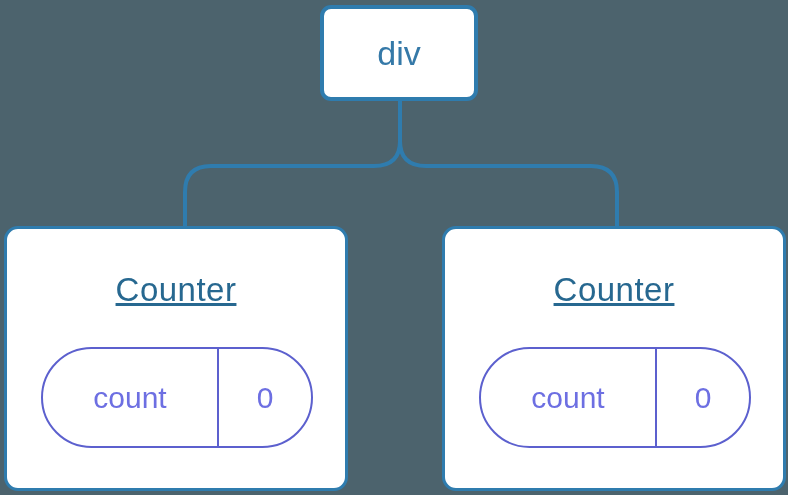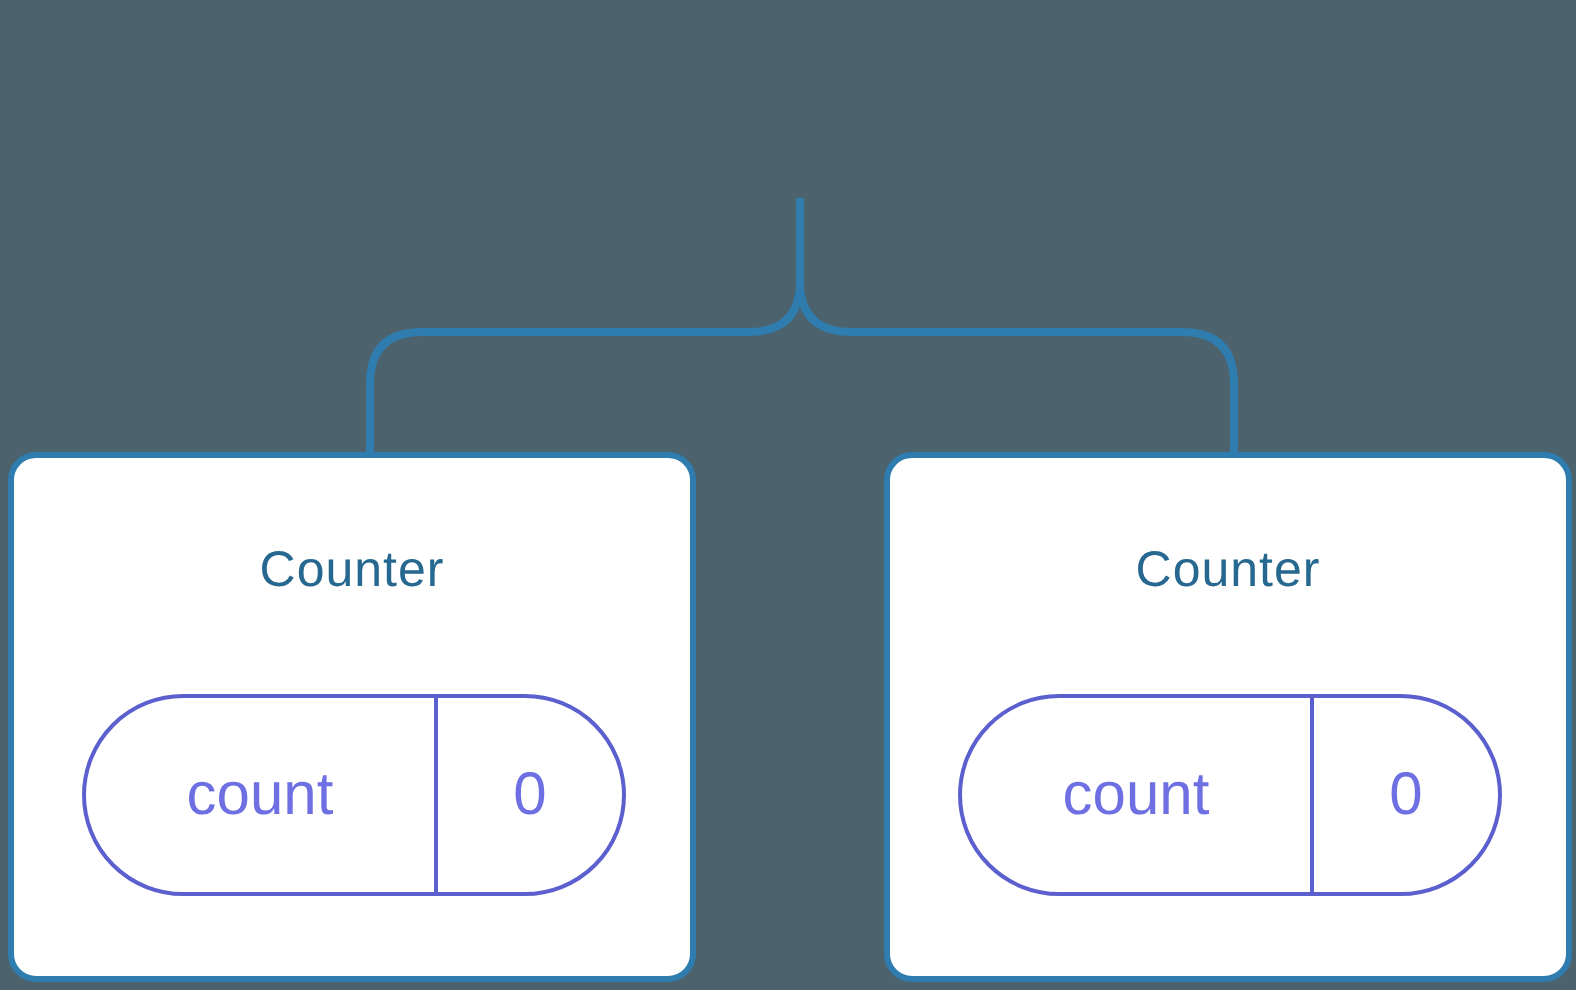--- a/index.html
+++ b/index.html
@@ -51,24 +51,25 @@
     width: 344px; height: 265px;
     background: var(--node-bg);
     border: 3px solid var(--node-border);
     border-radius: 14px;
   }
   .child-node.left  { left: 4px; }
   .child-node.right { left: 442px; }
   .child-title {
     margin-top: 42px;
     text-align: center;
-    font-size: 25px;
+    font-size: 33px;
     font-weight: 500;
     letter-spacing: 0.5px;
     color: var(--child-title);
+    text-decoration: underline;
   }
   .state-pill {
     position: absolute;
     left: 34px; top: 118px;
     width: 272px; height: 101px;
     border: 2px solid var(--state-border);
     border-radius: 52px;
     display: flex;
     color: var(--state-text);
     font-size: 30px;
@@ -82,20 +83,23 @@
     flex: 1;
     border-left: 2px solid var(--state-border);
     display: flex; align-items: center; justify-content: center;
   }
 </style>
 </head>
 <body>
 
 <div id="stage">
 
+  <div class="root-node">
+    <span class="root-label">div</span>
+  </div>
 
   <svg class="connector" viewBox="0 0 788 495" aria-hidden="true">
     <path d="M400 99 L400 141"></path>
     <path d="M400 141 Q400 166 374 166 L211 166 Q185 166 185 192 L185 228"></path>
     <path d="M400 141 Q400 166 426 166 L591 166 Q617 166 617 192 L617 228"></path>
   </svg>
 
   <div class="child-node left">
     <div class="child-title">Counter</div>
     <div class="state-pill">

